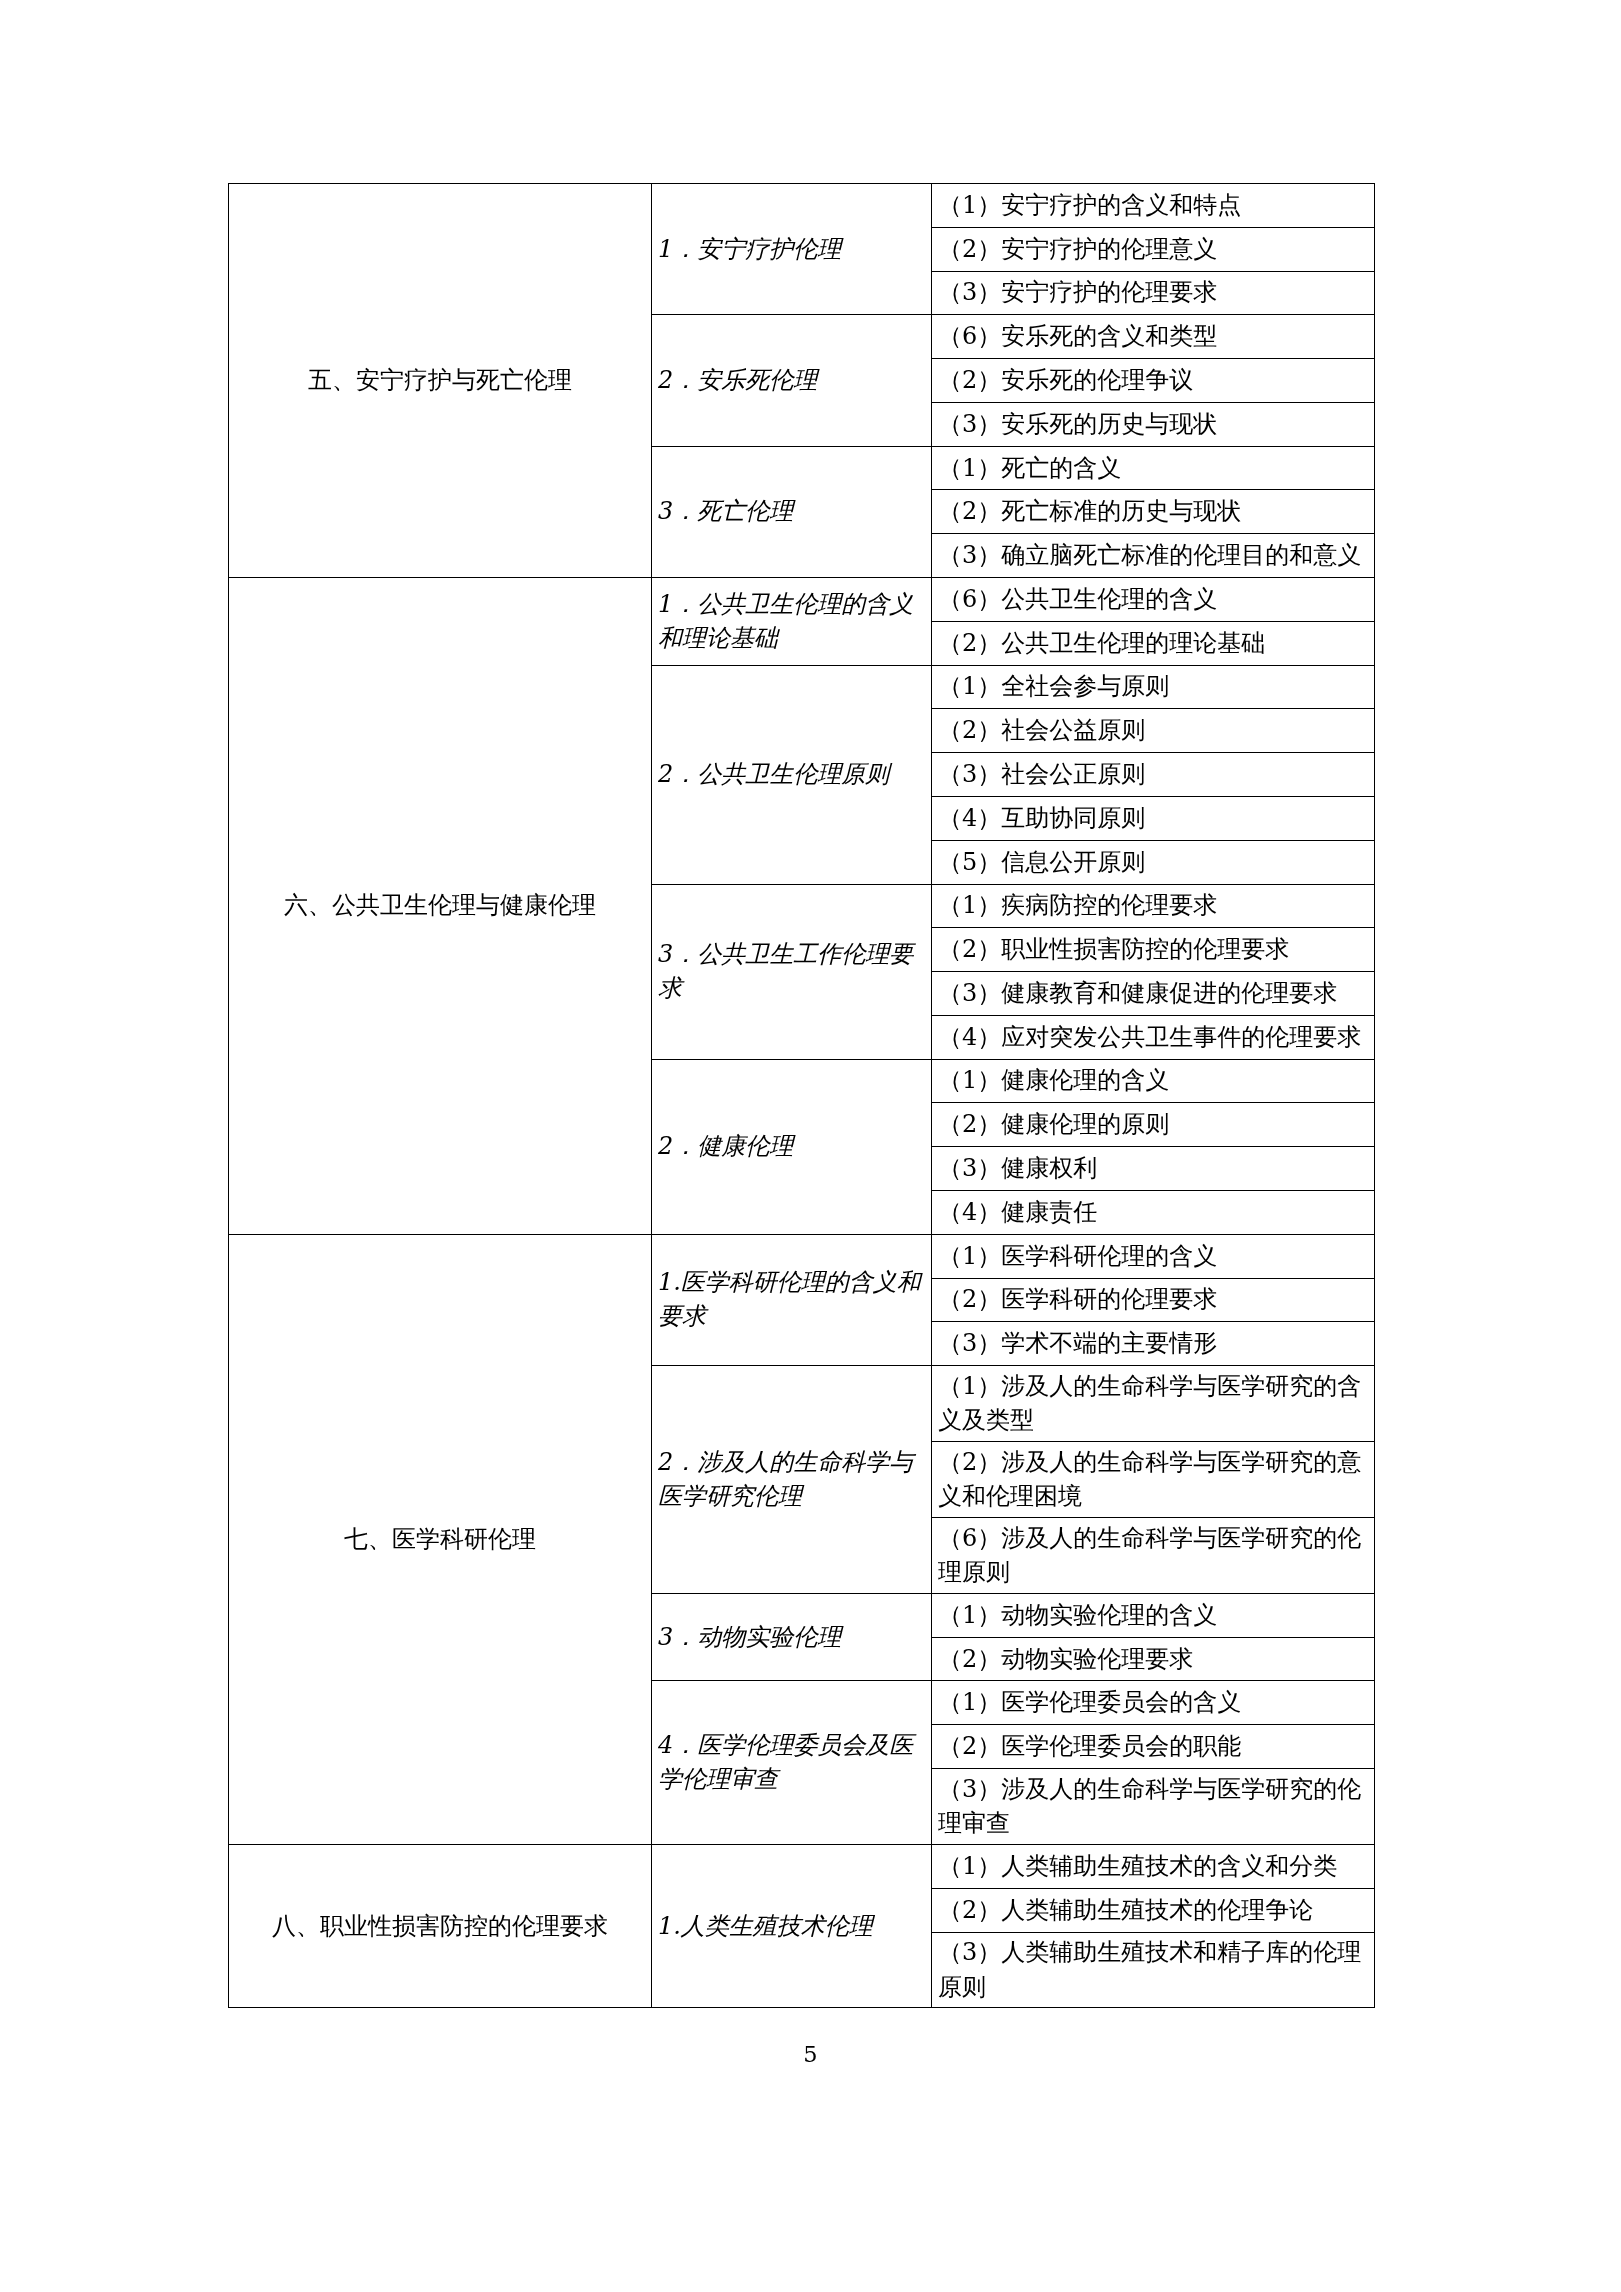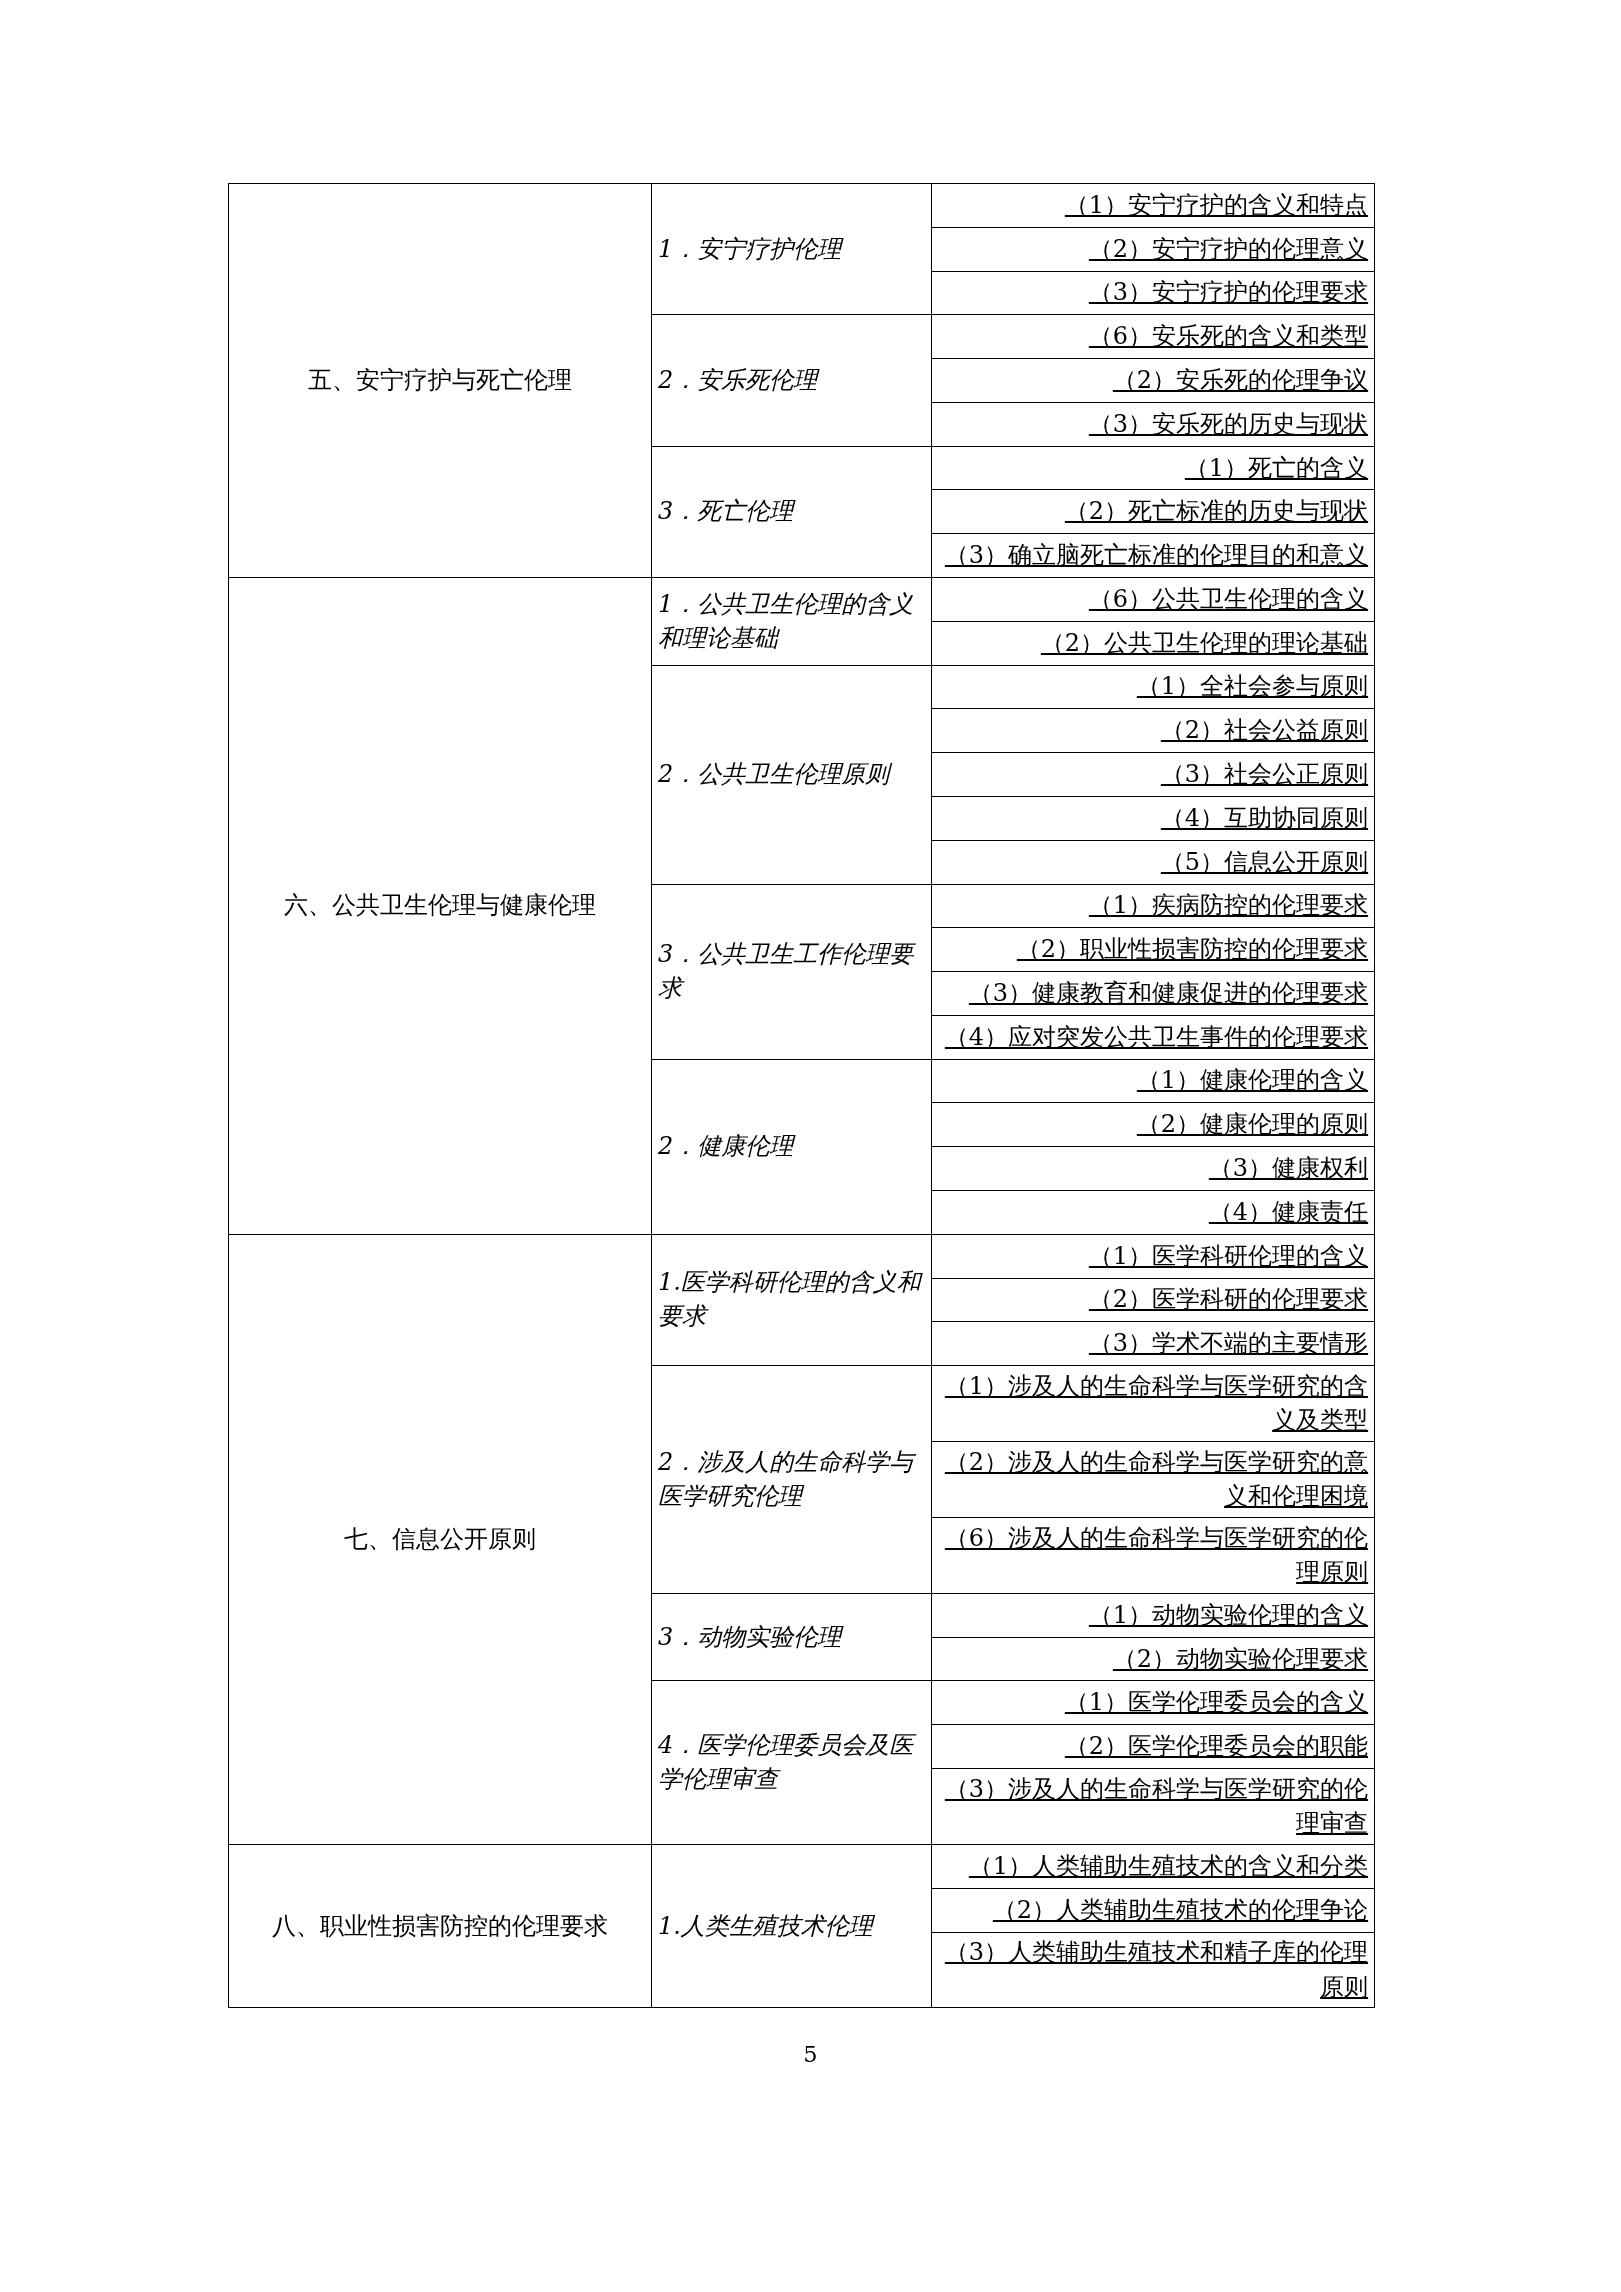--- a/index.html
+++ b/index.html
@@ -46,23 +46,22 @@
   td.col-section {
     text-align: center;
     padding-left: 17.6px;
   }
   td.col-topic {
     text-align: left;
     padding-left: 13.7px;
     font-style: italic;
   }
   td.col-point {
-    text-align: right;
+    text-align: left;
     padding-left: 9.8px;
-    text-decoration: underline;
   }
   td.point-row {
     height: 36px;
     padding-top: 1px;
     padding-bottom: 1px;
   }
   .page-number {
     position: absolute;
     left: 0;
     top: 2041px;
@@ -160,21 +159,21 @@
           <tr>
             <td class="col-point point-row">（2）健康伦理的原则</td>
           </tr>
           <tr>
             <td class="col-point point-row">（3）健康权利</td>
           </tr>
           <tr>
             <td class="col-point point-row">（4）健康责任</td>
           </tr>
           <tr>
-            <td class="col-section" rowspan="11">七、信息公开原则</td>
+            <td class="col-section" rowspan="11">七、医学科研伦理</td>
             <td class="col-topic" rowspan="3">1.医学科研伦理的含义和要求</td>
             <td class="col-point point-row">（1）医学科研伦理的含义</td>
           </tr>
           <tr>
             <td class="col-point point-row">（2）医学科研的伦理要求</td>
           </tr>
           <tr>
             <td class="col-point point-row">（3）学术不端的主要情形</td>
           </tr>
           <tr>

